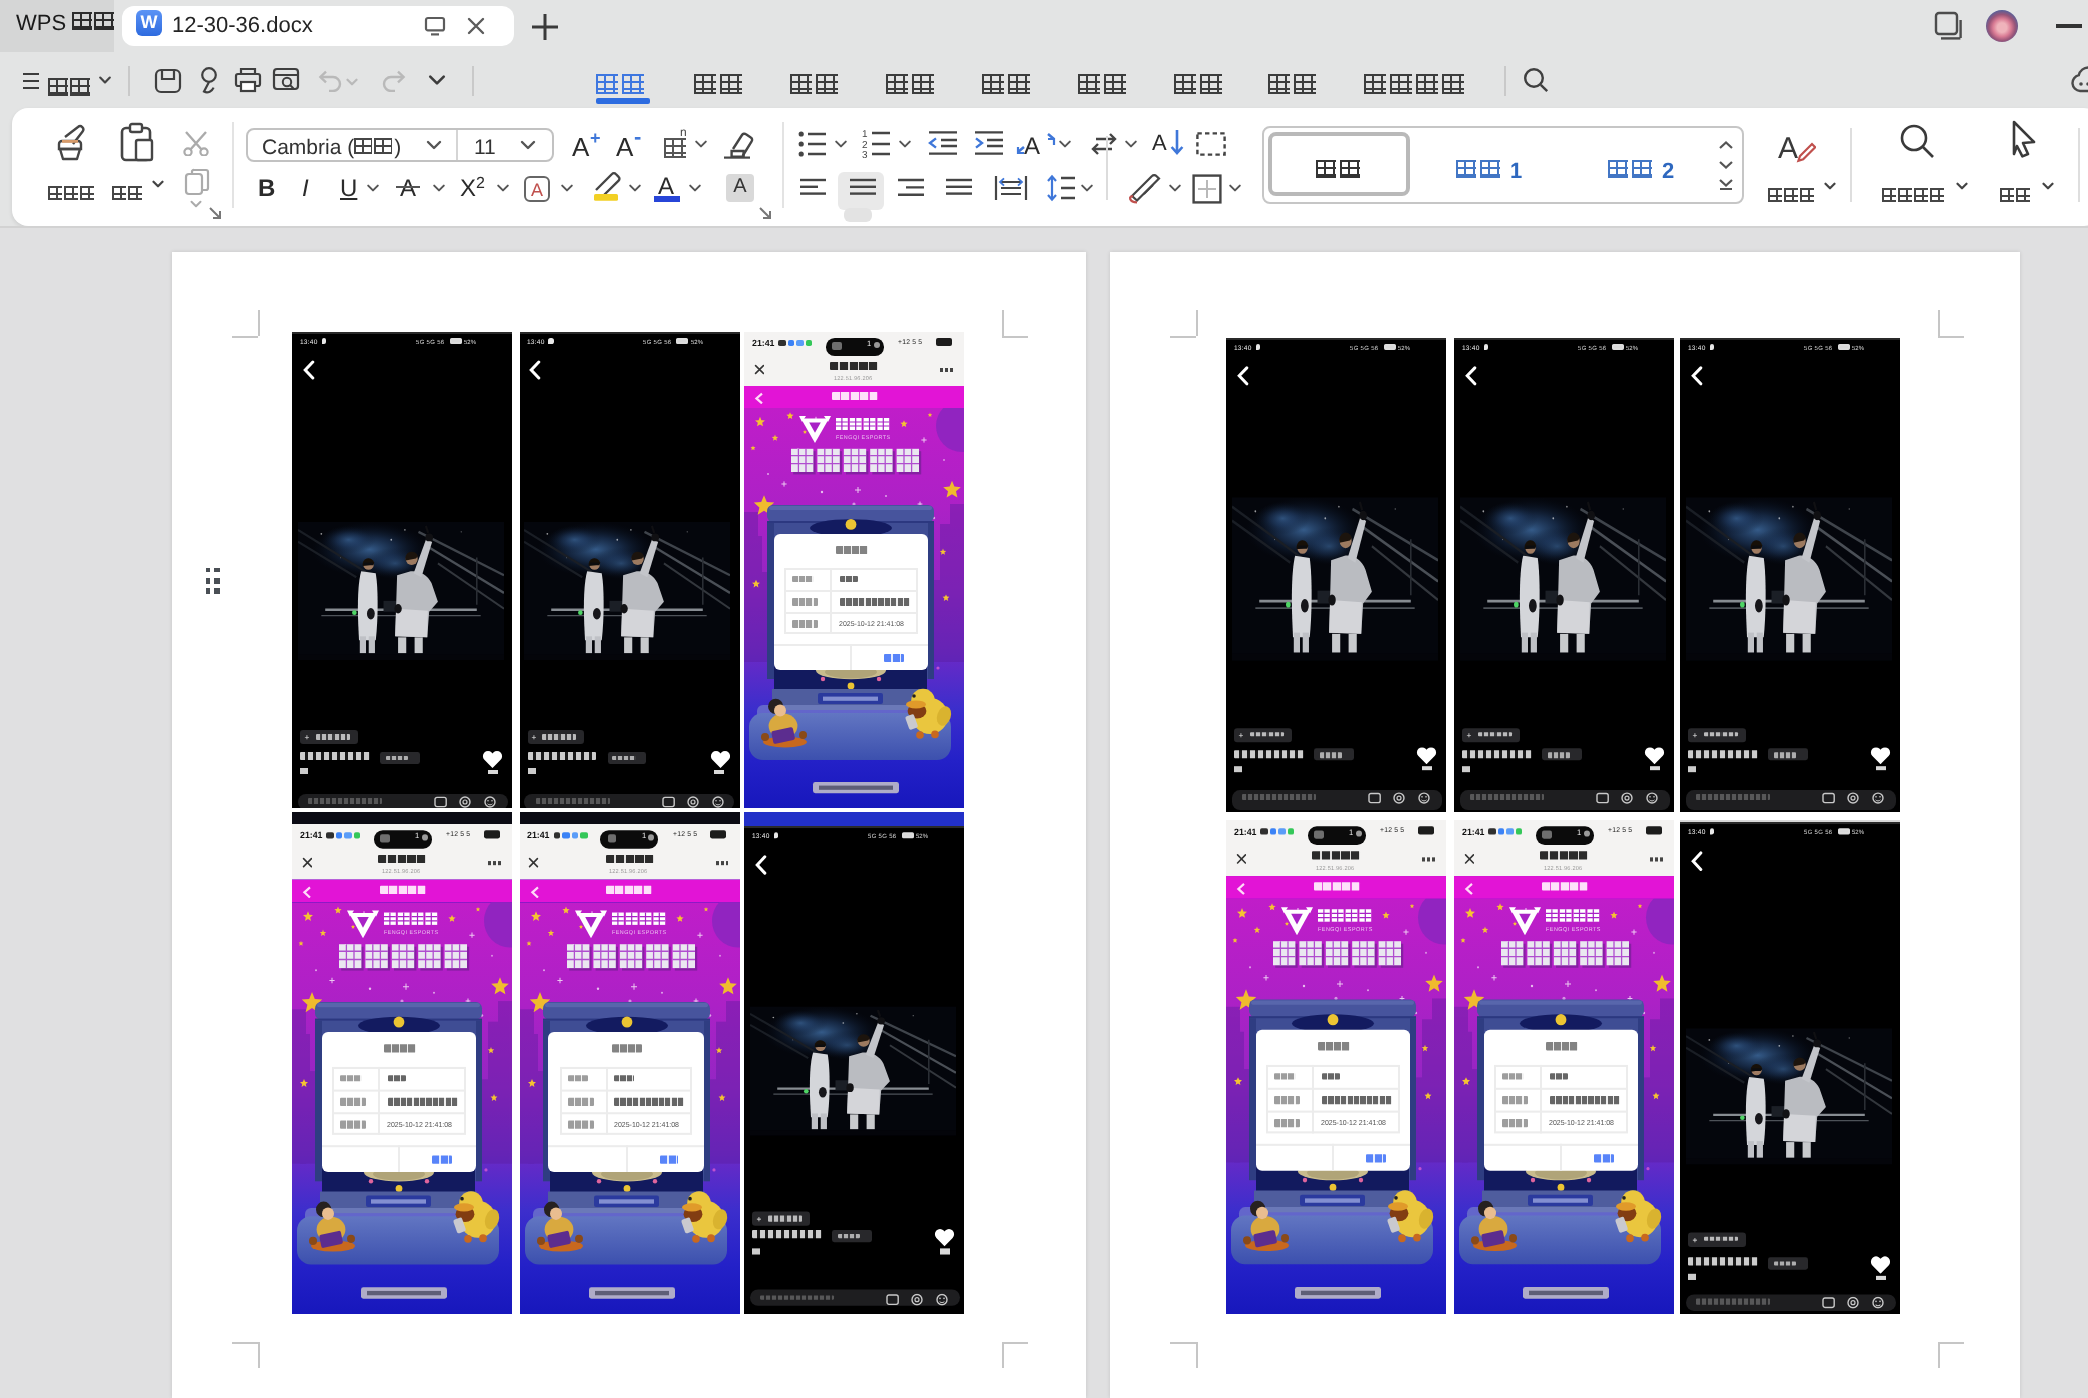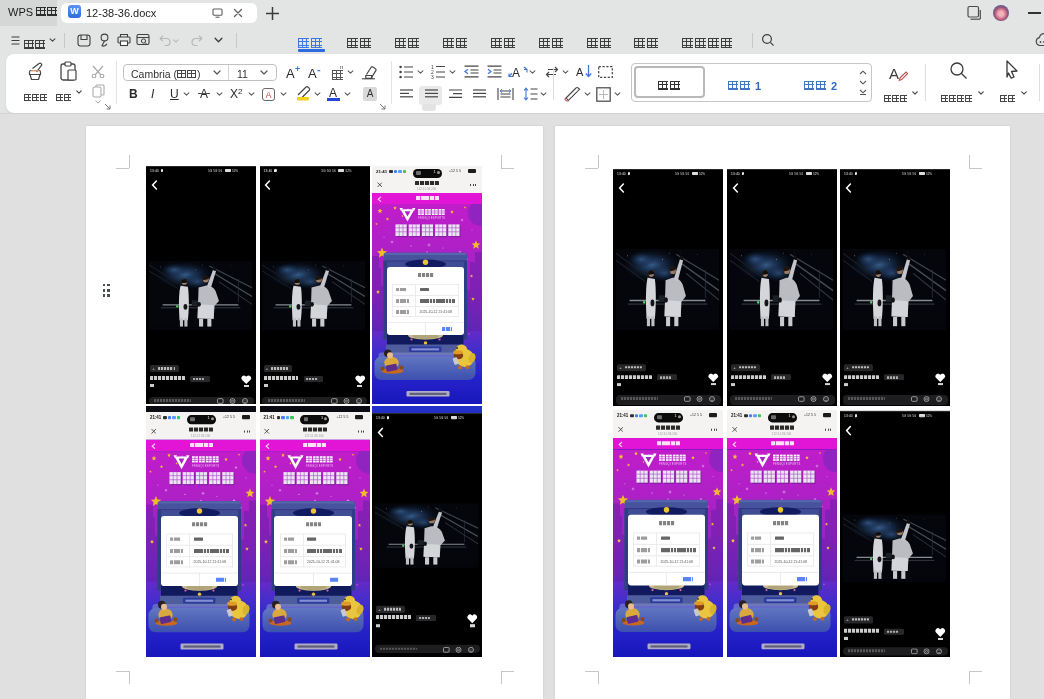--- a/index.html
+++ b/index.html
@@ -15,21 +15,21 @@
 svg{display:block}
 .ic{position:absolute}
 
 </style></head><body>
 <div class="ab" style="left:0;top:0;width:1044px;height:26px;background:#e3e4e4"></div>
 <div class="ab" style="left:0;top:0;width:57px;height:26px;background:#d5d6d6"></div>
 <div class="ab" style="left:8px;top:6px;font-size:11px;color:#1a1a1a;letter-spacing:0">WPS&nbsp;<span class="zr" style=""><i class="zg" style="width:10px;height:9px;margin-right:1px;color:#1a1a1a;"></i><i class="zg" style="width:10px;height:9px;margin-right:1px;color:#1a1a1a;"></i></span></div>
 <div class="ab" style="left:61px;top:3px;width:196px;height:20px;background:#fff;border-radius:6px"></div>
 <div class="ab" style="left:68px;top:5px;width:13px;height:13px;border-radius:3px;background:linear-gradient(#5b93f5,#2e6bdf)"></div>
 <div class="ab" style="left:68px;top:5px;width:13px;height:13px;font-size:9px;font-weight:bold;color:#fff;text-align:center;line-height:13px">W</div>
-<div class="ab" style="left:86px;top:7px;font-size:11px;color:#242424">12-38-36.docx</div>
+<div class="ab" style="left:86px;top:7px;font-size:11px;color:#242424">12-30-36.docx</div>
 <svg class="ic" style="left:212px;top:8px" width="11" height="10" viewBox="0 0 11 10">
     <rect x="1" y="1" width="9" height="6.2" rx="1" fill="none" stroke="#5c5c5c" stroke-width="1.1"></rect>
     <path d="M3.5 9.2h4" stroke="#5c5c5c" stroke-width="1.1"></path>
   </svg>
 <svg class="ic" style="left:233px;top:8px" width="10" height="10" viewBox="0 0 10 10">
     <path d="M1.5 1.5 8.5 8.5M8.5 1.5 1.5 8.5" stroke="#5c5c5c" stroke-width="1.2" stroke-linecap="round"></path>
   </svg>
 <svg class="ic" style="left:265px;top:6px" width="15" height="15" viewBox="0 0 15 15">
     <path d="M7.5 1v13M1 7.5h13" stroke="#3a3a3a" stroke-width="1.5"></path>
   </svg>

